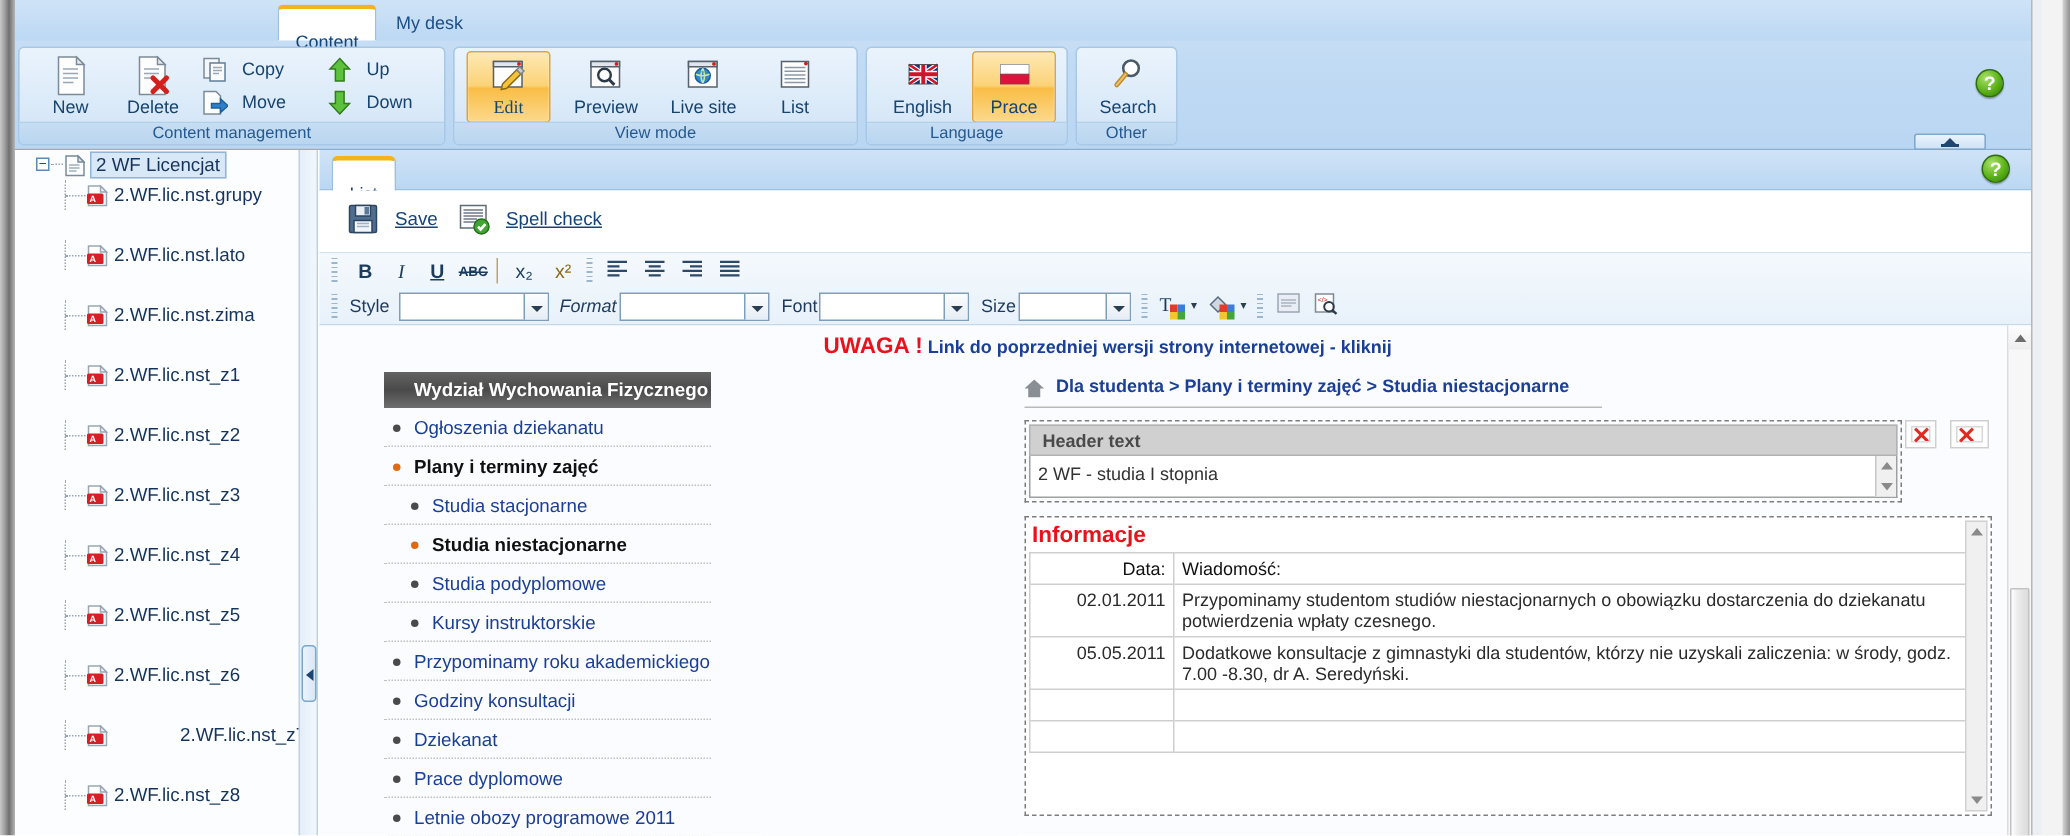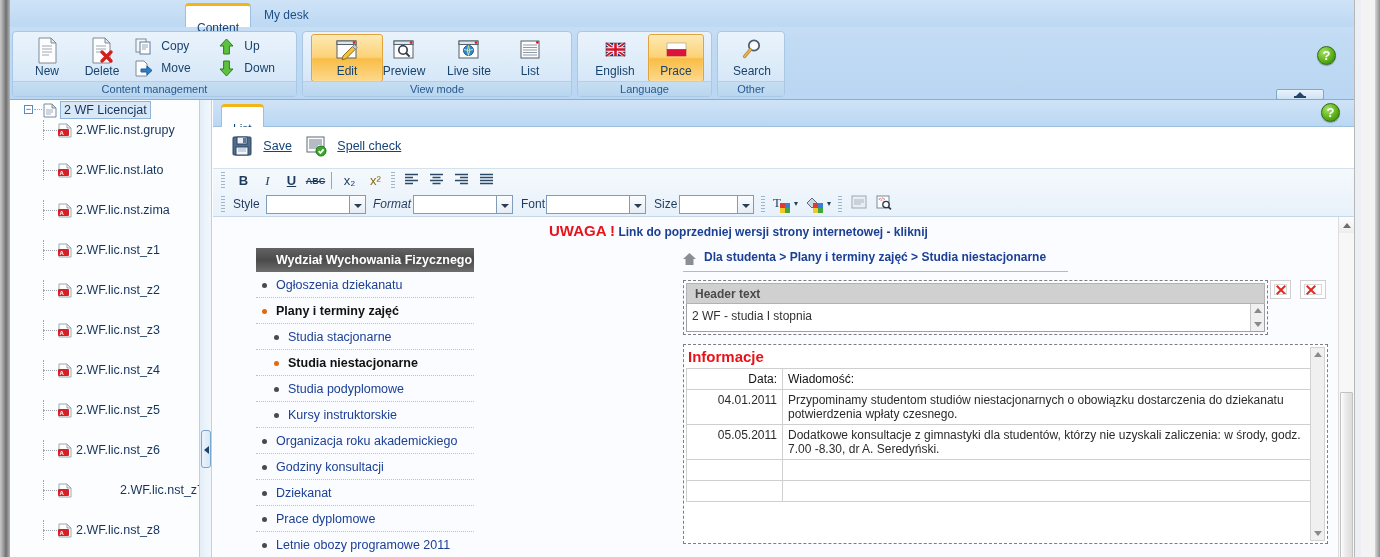--- a/index.html
+++ b/index.html
@@ -376,21 +376,21 @@
               <path d="M8.5 16 L15 9 h-3.6 v-8 h-5.8 v8 H2 z" fill="#5cc23d" stroke="#2f7d1b"></path>
             </svg>
           </span>
           <span class="lbl">Down</span>
         </div>
 
         <div class="glabel">Content management</div>
       </div>
 
       <div class="group" style="left:292px; width:270px;">
-        <div class="bigbtn sel" style="left:8px; width:72px;">
+        <div class="bigbtn sel" style="left:8px; width:56px;font-family:Liberation Serif, serif;">
           <span class="ico">
             <svg width="26" height="27" viewBox="0 0 26 27">
               <rect x="3" y="4" width="19" height="17" fill="#fdfdfd" stroke="#55606b"></rect>
               <rect x="3" y="4" width="19" height="3.5" fill="#dfe6ed" stroke="#55606b"></rect>
               <circle cx="20" cy="5.6" r="1.3" fill="#d3201c"></circle>
               <path d="M9 19 l9.5-9.5 2.8 2.8 L11.8 21.8 l-3.6 .9 z" fill="#f5c23b" stroke="#8a6a14"></path>
               <path d="M18.5 9.5 l2.8 2.8 2-2 -2.8-2.8z" fill="#c9ccd2" stroke="#7d848c"></path>
             </svg>
           </span>
           <span class="lbl">Edit</span>
@@ -808,21 +808,21 @@
               <div class="item l2">
                 <span class="bul"></span>
                 <span class="txt">Studia podyplomowe</span>
               </div>
               <div class="item l2">
                 <span class="bul"></span>
                 <span class="txt">Kursy instruktorskie</span>
               </div>
               <div class="item l1">
                 <span class="bul"></span>
-                <span class="txt">Organizacja roku akademickiego</span>
+                <span class="txt">Przypominamy roku akademickiego</span>
               </div>
               <div class="item l1">
                 <span class="bul"></span>
                 <span class="txt">Godziny konsultacji</span>
               </div>
               <div class="item l1">
                 <span class="bul"></span>
                 <span class="txt">Dziekanat</span>
               </div>
               <div class="item l1">
@@ -867,21 +867,21 @@
           <div class="ttl">Informacje</div>
           <table class="itable">
             <thead>
               <tr>
                 <th class="c1">Data:</th>
                 <th class="c2">Wiadomość:</th>
               </tr>
             </thead>
             <tbody id="info-rows">
                 <tr>
-                  <td class="c1">04.01.2011</td>
+                  <td class="c1">02.01.2011</td>
                   <td class="c2">Przypominamy studentom studiów niestacjonarnych o obowiązku dostarczenia do dziekanatu potwierdzenia wpłaty czesnego.</td>
                 </tr>
                 <tr>
                   <td class="c1">05.05.2011</td>
                   <td class="c2">Dodatkowe konsultacje z gimnastyki dla studentów, którzy nie uzyskali zaliczenia: w środy, godz. 7.00 -8.30, dr A. Seredyński.</td>
                 </tr>
                 <tr>
                   <td class="c1">&nbsp;</td>
                   <td class="c2">&nbsp;</td>
                 </tr>

